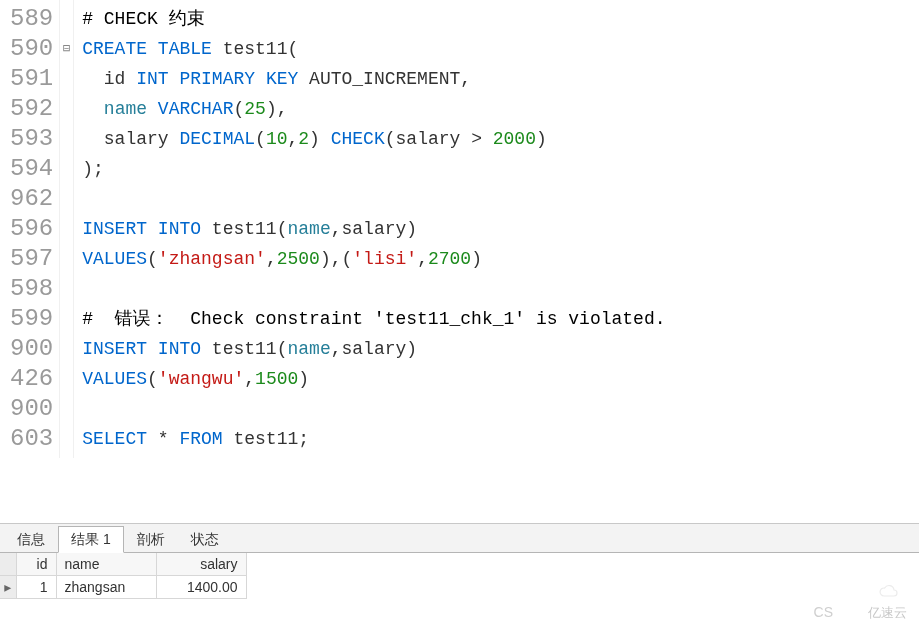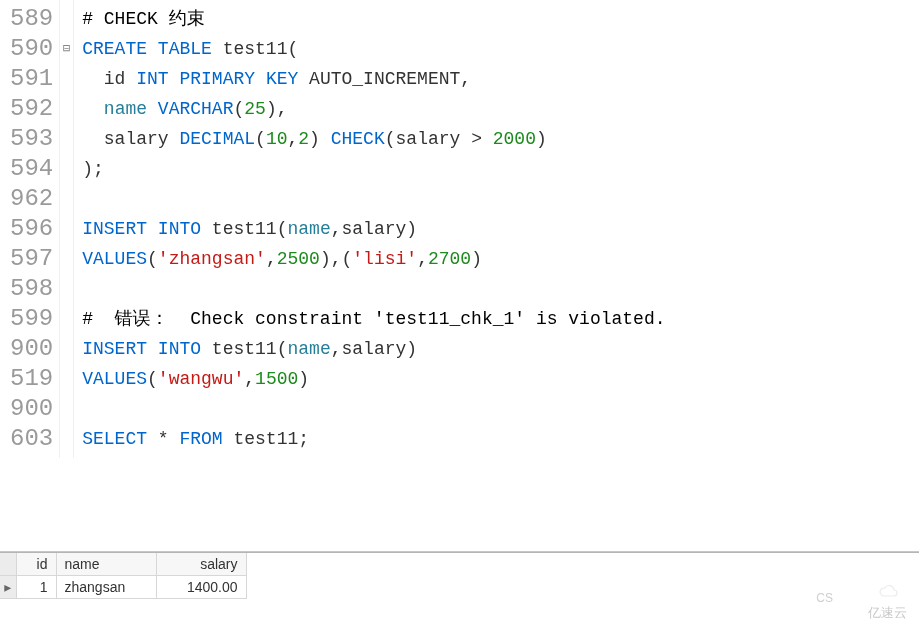--- a/index.html
+++ b/index.html
@@ -124,22 +124,22 @@
     font-family: "Microsoft YaHei",Arial,sans-serif;
     display: flex;
     align-items: center;
     gap: 6px;
     flex-direction: column;
   }
   .watermark svg { opacity: 0.35; }
   .cs-mark {
     position: absolute;
     right: 86px;
-    bottom: 21px;
-    font-size: 12px;
+    bottom: 6px;
+    font-size: 14px;
     color: #cfcfcf;
     font-family: Arial,sans-serif;
   }
 </style>
 </head>
 <body>
 
 <div class="editor">
   <div class="gutter" id="gutter">
       <div class="gutter-line">589</div>
@@ -147,21 +147,21 @@
       <div class="gutter-line">591</div>
       <div class="gutter-line">592</div>
       <div class="gutter-line">593</div>
       <div class="gutter-line">594</div>
       <div class="gutter-line">962</div>
       <div class="gutter-line">596</div>
       <div class="gutter-line">597</div>
       <div class="gutter-line">598</div>
       <div class="gutter-line">599</div>
       <div class="gutter-line">900</div>
-      <div class="gutter-line">519</div>
+      <div class="gutter-line">426</div>
       <div class="gutter-line">900</div>
       <div class="gutter-line">603</div>
     </div>
   <div class="fold-col" id="foldcol">
       <div></div>
       <div>⊟</div>
       <div></div>
       <div></div>
       <div></div>
       <div></div>
@@ -172,20 +172,26 @@
       <div></div>
       <div></div>
       <div></div>
       <div></div>
       <div></div>
     </div>
   <div class="code" id="code"><div class="code-line"><span class="cmt"># CHECK 约束</span></div><div class="code-line"><span class="kw">CREATE</span><span> </span><span class="kw">TABLE</span><span> test11(</span></div><div class="code-line"><span>  id </span><span class="ty">INT</span><span> </span><span class="kw">PRIMARY</span><span> </span><span class="kw">KEY</span><span> AUTO_INCREMENT,</span></div><div class="code-line"><span>  </span><span class="id">name</span><span> </span><span class="ty">VARCHAR</span><span>(</span><span class="num">25</span><span>),</span></div><div class="code-line"><span>  salary </span><span class="ty">DECIMAL</span><span>(</span><span class="num">10</span><span>,</span><span class="num">2</span><span>) </span><span class="kw">CHECK</span><span>(salary &gt; </span><span class="num">2000</span><span>)</span></div><div class="code-line"><span>);</span></div><div class="code-line">&nbsp;</div><div class="code-line"><span class="kw">INSERT</span><span> </span><span class="kw">INTO</span><span> test11(</span><span class="id">name</span><span>,salary)</span></div><div class="code-line"><span class="kw">VALUES</span><span>(</span><span class="str">'zhangsan'</span><span>,</span><span class="num">2500</span><span>),(</span><span class="str">'lisi'</span><span>,</span><span class="num">2700</span><span>)</span></div><div class="code-line">&nbsp;</div><div class="code-line"><span class="cmt">#  错误：  Check constraint 'test11_chk_1' is violated.</span></div><div class="code-line"><span class="kw">INSERT</span><span> </span><span class="kw">INTO</span><span> test11(</span><span class="id">name</span><span>,salary)</span></div><div class="code-line"><span class="kw">VALUES</span><span>(</span><span class="str">'wangwu'</span><span>,</span><span class="num">1500</span><span>)</span></div><div class="code-line">&nbsp;</div><div class="code-line"><span class="kw">SELECT</span><span> * </span><span class="kw">FROM</span><span> test11;</span></div></div>
 </div>
 
 <div class="bottom-panel">
+  <div class="tabs">
+    <div class="tab">信息</div>
+    <div class="tab active">结果 1</div>
+    <div class="tab">剖析</div>
+    <div class="tab">状态</div>
+  </div>
   <div class="grid">
     <table>
       <thead>
         <tr>
           <th class="row-header"></th>
           <th class="id-col">id</th>
           <th class="name-col">name</th>
           <th class="salary-col">salary</th>
         </tr>
       </thead>

